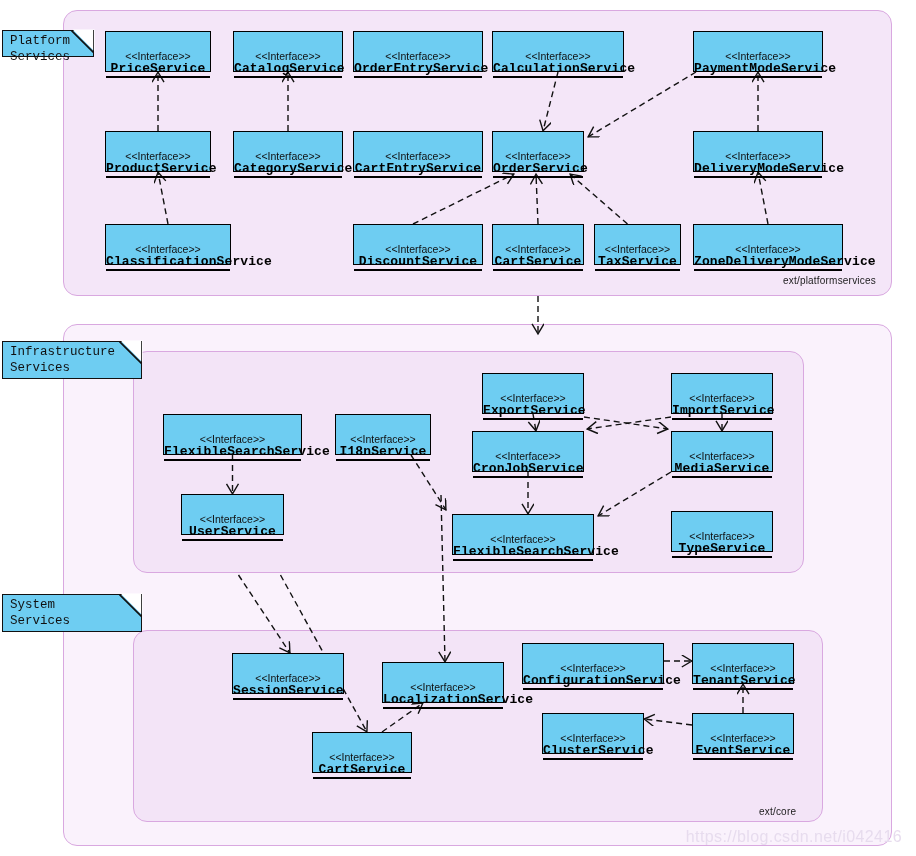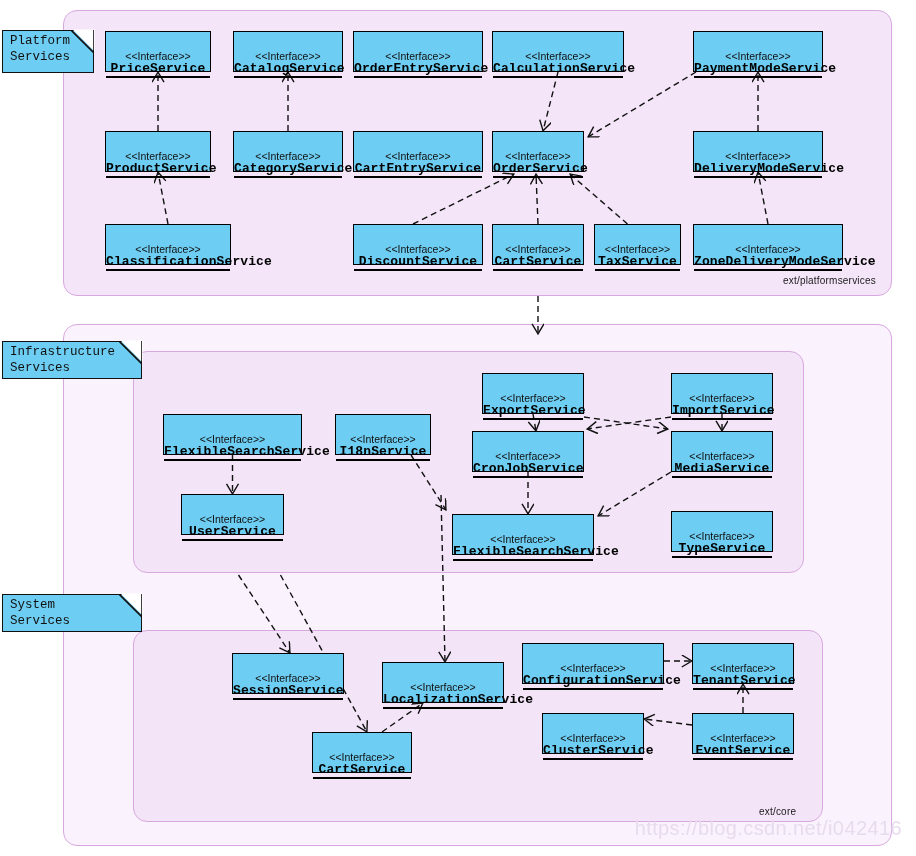--- a/index.html
+++ b/index.html
@@ -26,21 +26,21 @@
 
   
   .ifc{position:absolute;box-sizing:border-box;background:#6ecdf2;border:1.5px solid #000;}
   .ifc .top{box-sizing:border-box;text-align:center;padding-top:18px;}
   .ifc .stereo{font-size:10.5px;color:#111;line-height:12px;font-family:"Liberation Sans",sans-serif;}
   .ifc .nm{font-size:13px;font-weight:bold;color:#000;line-height:14px;font-family:Liberation Mono, monospace;
            letter-spacing:.1px;}
   .ifc .sep{height:1.5px;background:#000;}
   .ifc .bottom{height:8px;}
 
-  .watermark{position:absolute;right:14px;bottom:16px;font-size:20px;color:#e7dcee;
+  .watermark{position:absolute;right:14px;bottom:10px;font-size:16px;color:#e7dcee;
              font-family:"Liberation Sans",sans-serif;letter-spacing:.4px;white-space:nowrap;}
 </style>
 </head>
 <body>
 
 <div id="canvas">
 
   <div id="pkg-layer">
       <div class="pkg outer-platform" style="left: 63px; top: 10px; width: 829px; height: 286px;"></div>
       <div class="pkg-label" style="left: 783px; top: 275px;">ext/platformservices</div>
@@ -334,21 +334,21 @@
         <div class="top">
           <div class="stereo">&lt;&lt;Interface&gt;&gt;</div>
           <div class="nm">EventService</div>
         </div>
         <div class="sep"></div>
         <div class="bottom"></div>
       </div>
     </div>
 
   <div id="note-layer">
-      <div class="note" style="left: 2px; top: 30px; width: 92px; height: 43px;">
+      <div class="note" style="left: 2px; top: 30px; width: 92px; height: 27px;">
         <span>Platform</span>
         <span>Services</span>
         <div class="fold" style="clip-path: polygon(0px 0px, 100% 100%, 100% 0px); background: rgb(255, 255, 255); border-left: none; border-bottom: none;"></div>
         <div style="position: absolute; right: -1px; top: -1px; width: 23px; height: 23px;">
           <svg width="23" height="23" style="display:block">
             <path d="M0,0 L23,23 M23,0 L23,23" stroke="#111" stroke-width="1.6" fill="none"></path>
           </svg>
         </div>
       </div>
       <div class="note" style="left: 2px; top: 341px; width: 140px; height: 38px;">

